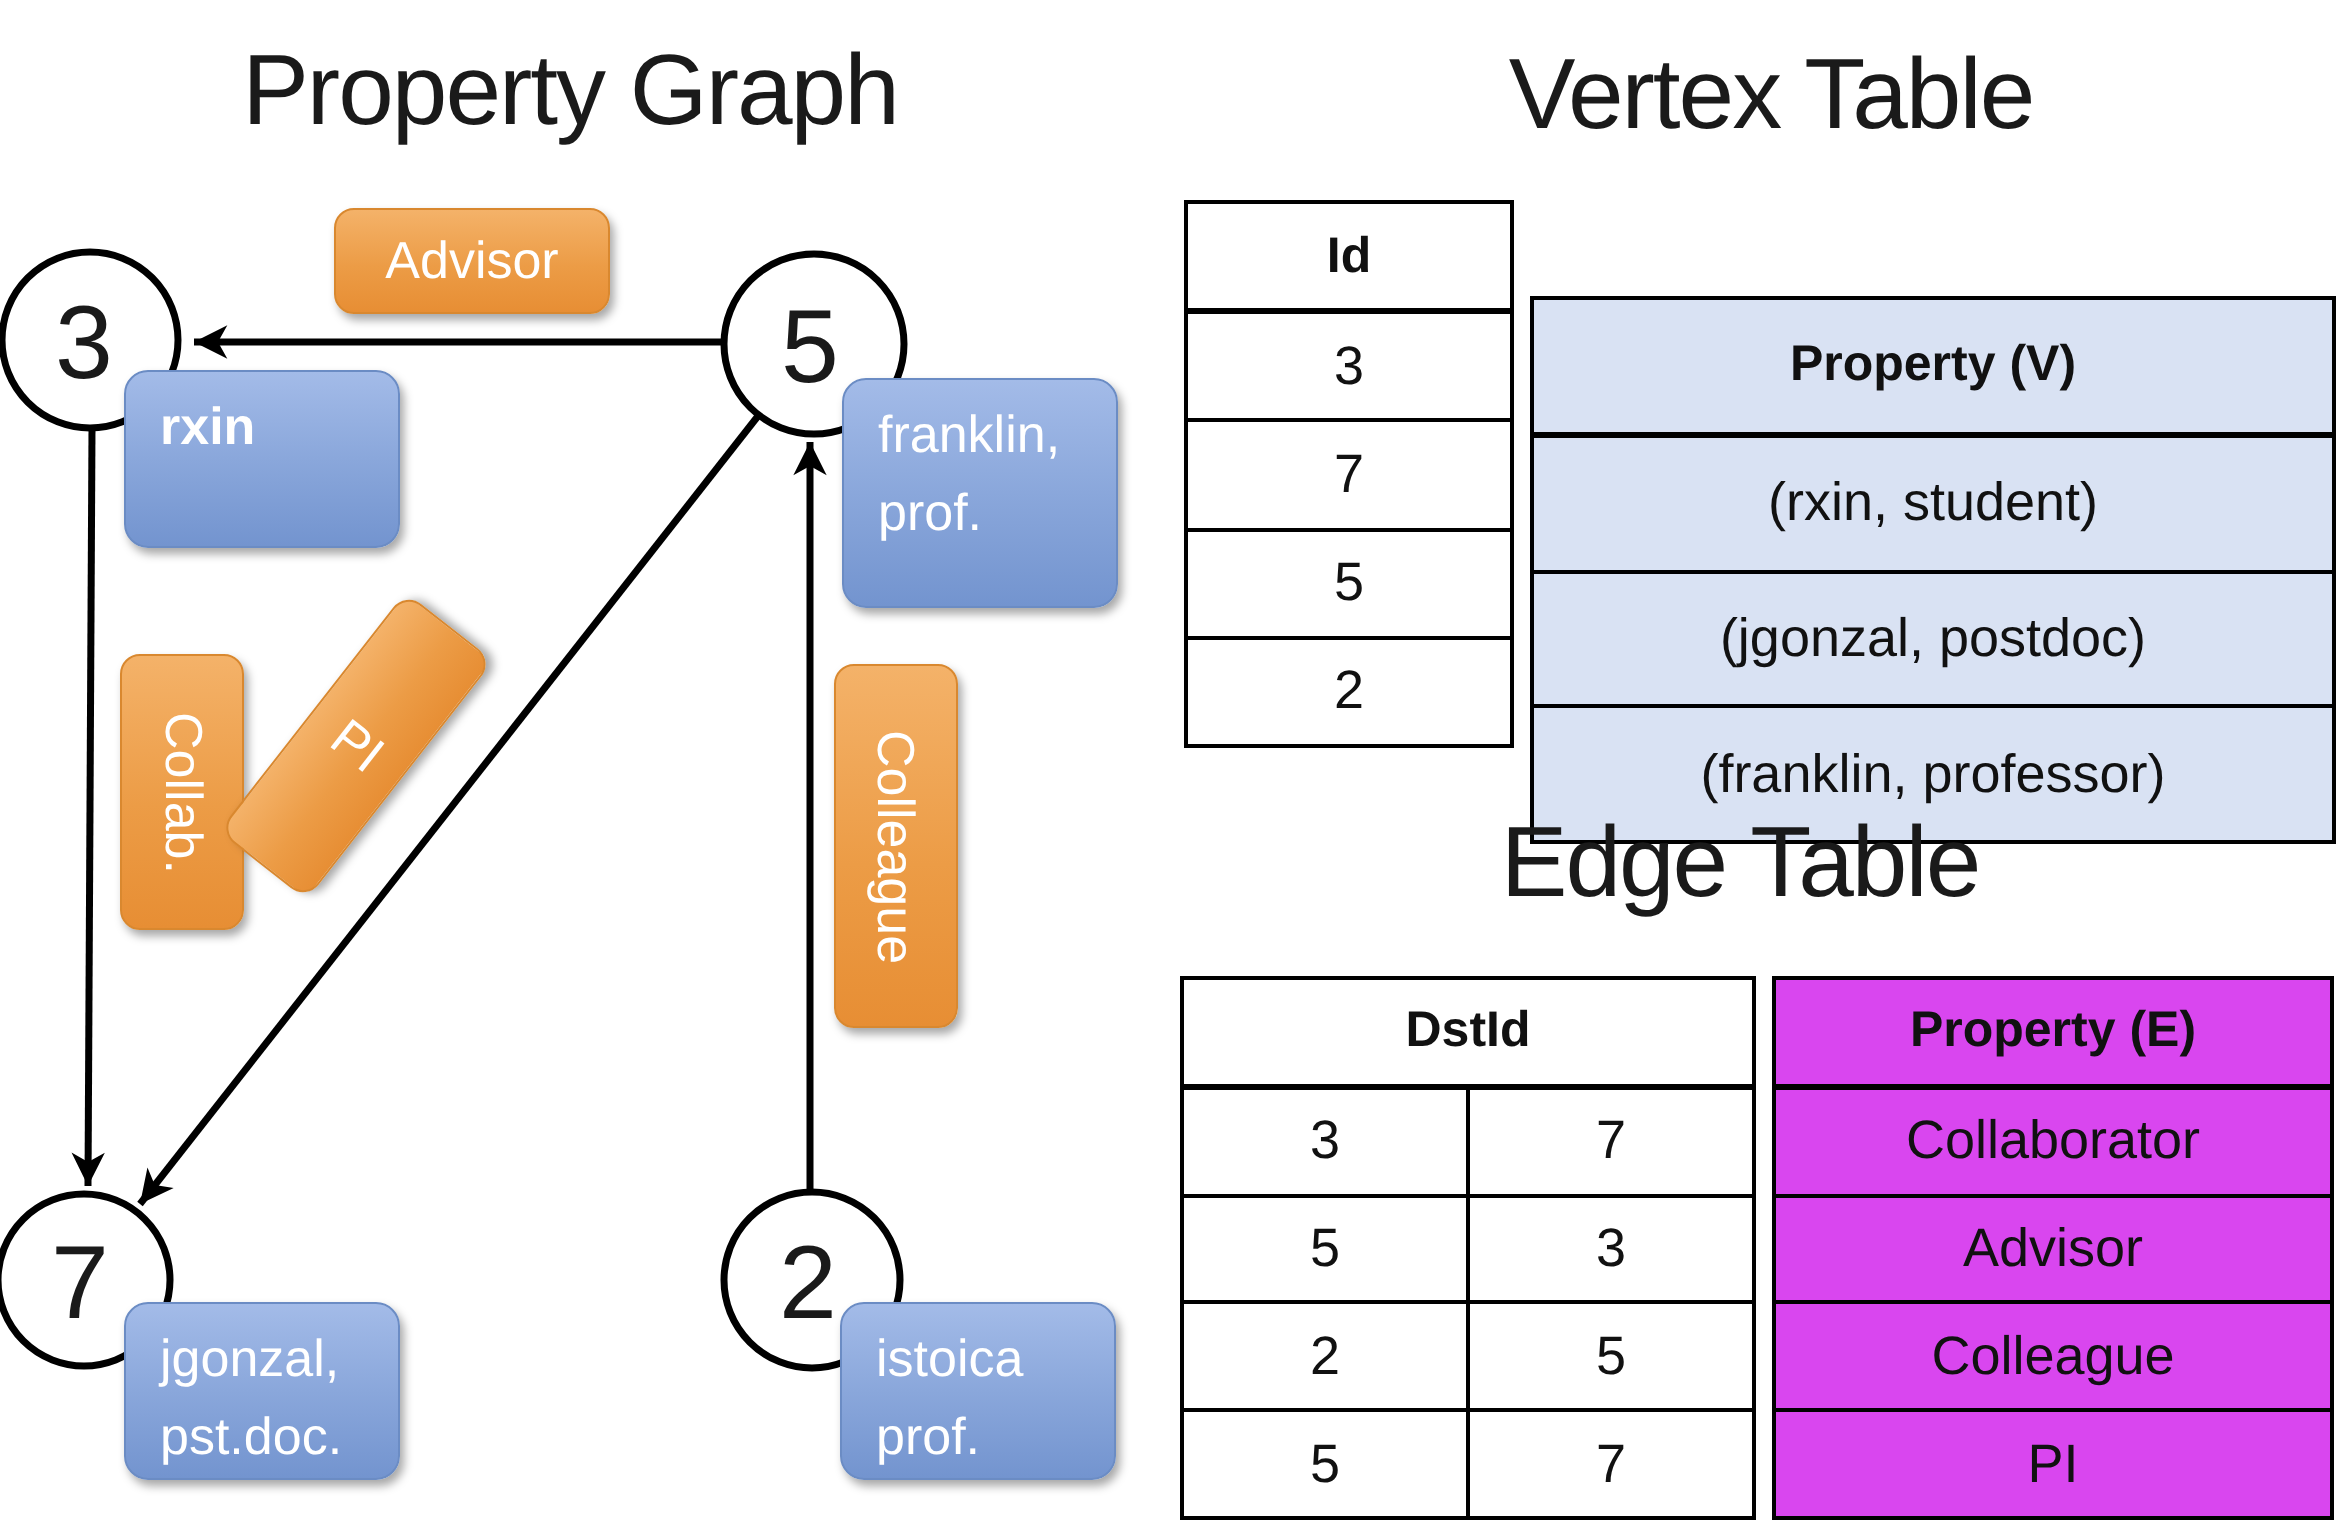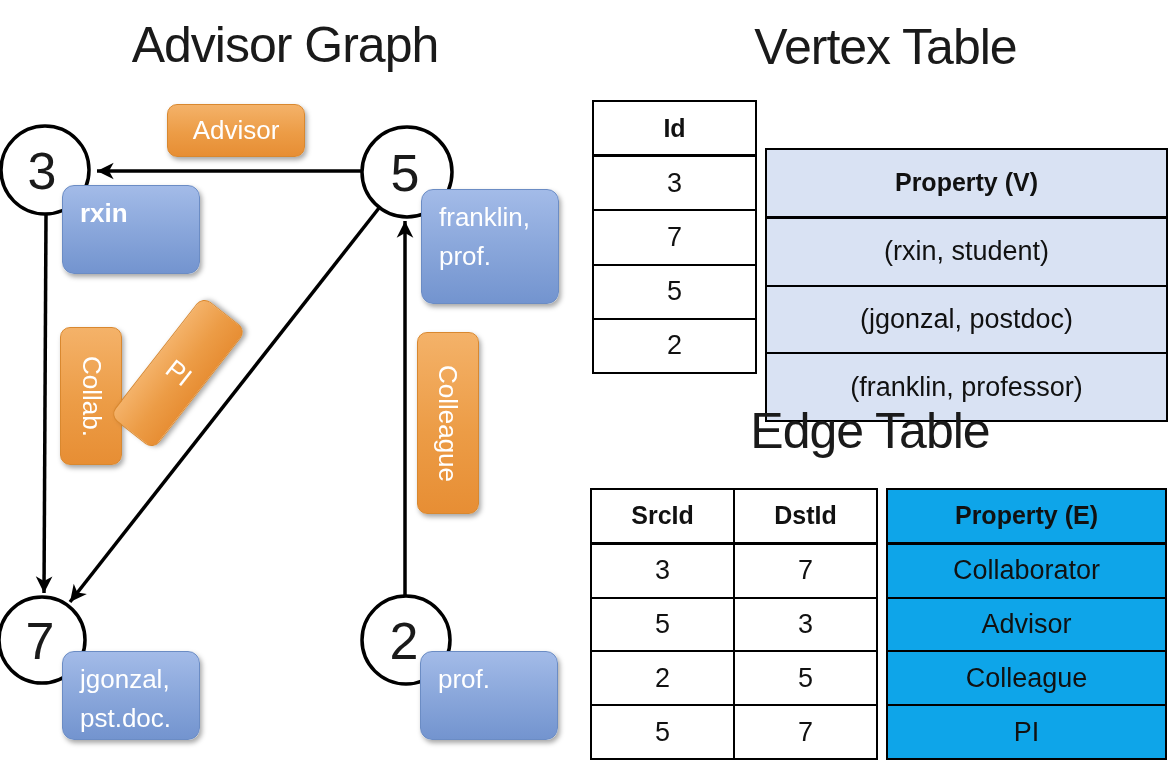--- a/index.html
+++ b/index.html
@@ -56,31 +56,31 @@
     border:2.5px solid #000;box-sizing:border-box;
     display:flex;flex-direction:column;background:#fff;
   }
   .trow{flex:1;display:flex;align-items:center;justify-content:center;
         font-size:27px;border-bottom:2px solid #000;}
   .trow:last-child{border-bottom:none;}
   .trow.thead{font-weight:bold;font-size:25px;border-bottom:3px solid #000;}
   .tcell{flex:1;height:100%;display:flex;align-items:center;justify-content:center;}
   .tcell + .tcell{border-left:2px solid #000;}
   .bluefill .trow{background:#d9e2f3;}
-  .tanfill .trow{background:#0ea5e9;}
+  .tanfill .trow{background:#d946ef;}
 
   #vt-id{left:592px;top:100px;width:165px;height:274px;text-align:center;}
   #vt-prop{left:765px;top:100px;width:403px;height:274px;margin-top:48px;}
   #et-ids{left:590px;top:488px;width:288px;height:272px;}
   #et-prop{left:886px;top:488px;width:281px;height:272px;}
 </style>
 </head>
 <body>
 
-<div class="abs big-title" id="graph-title">Advisor Graph</div>
+<div class="abs big-title" id="graph-title">Property Graph</div>
 
 <svg class="abs" id="graph-svg" width="580" height="760" viewBox="0 0 580 760">
   <defs>
     <marker id="arrow" viewBox="0 0 12 12" refX="11" refY="6" markerWidth="20" markerHeight="20" orient="auto" markerUnits="userSpaceOnUse">
       <path d="M1,1 L11,6 L1,11 L3.8,6 Z" fill="#000"></path>
     </marker>
   </defs>
 
   <line class="edge-line" x1="362" y1="171" x2="97" y2="171" marker-end="url(#arrow)"></line>
   <line class="edge-line" x1="46" y1="214" x2="44" y2="593" marker-end="url(#arrow)"></line>
@@ -116,20 +116,21 @@
 </div>
 <div class="abs vprop" id="vprop-5">
   <div>franklin,</div>
   <div>prof.</div>
 </div>
 <div class="abs vprop" id="vprop-7">
   <div>jgonzal,</div>
   <div>pst.doc.</div>
 </div>
 <div class="abs vprop" id="vprop-2">
+  <div>istoica</div>
   <div>prof.</div>
 </div>
 
 <div class="abs big-title" id="vertex-title">Vertex Table</div>
 
 <div class="abs subtable" id="vt-id">
   <div class="trow thead">Id</div>
   <div class="trow">3</div>
   <div class="trow">7</div>
   <div class="trow">5</div>
@@ -140,21 +141,20 @@
   <div class="trow thead">Property (V)</div>
   <div class="trow">(rxin, student)</div>
   <div class="trow">(jgonzal, postdoc)</div>
   <div class="trow">(franklin, professor)</div>
 </div>
 
 <div class="abs big-title" id="edge-title">Edge Table</div>
 
 <div class="abs subtable" id="et-ids">
   <div class="trow thead">
-    <div class="tcell">SrcId</div>
     <div class="tcell">DstId</div>
   </div>
   <div class="trow">
     <div class="tcell">3</div>
     <div class="tcell">7</div>
   </div>
   <div class="trow">
     <div class="tcell">5</div>
     <div class="tcell">3</div>
   </div>

